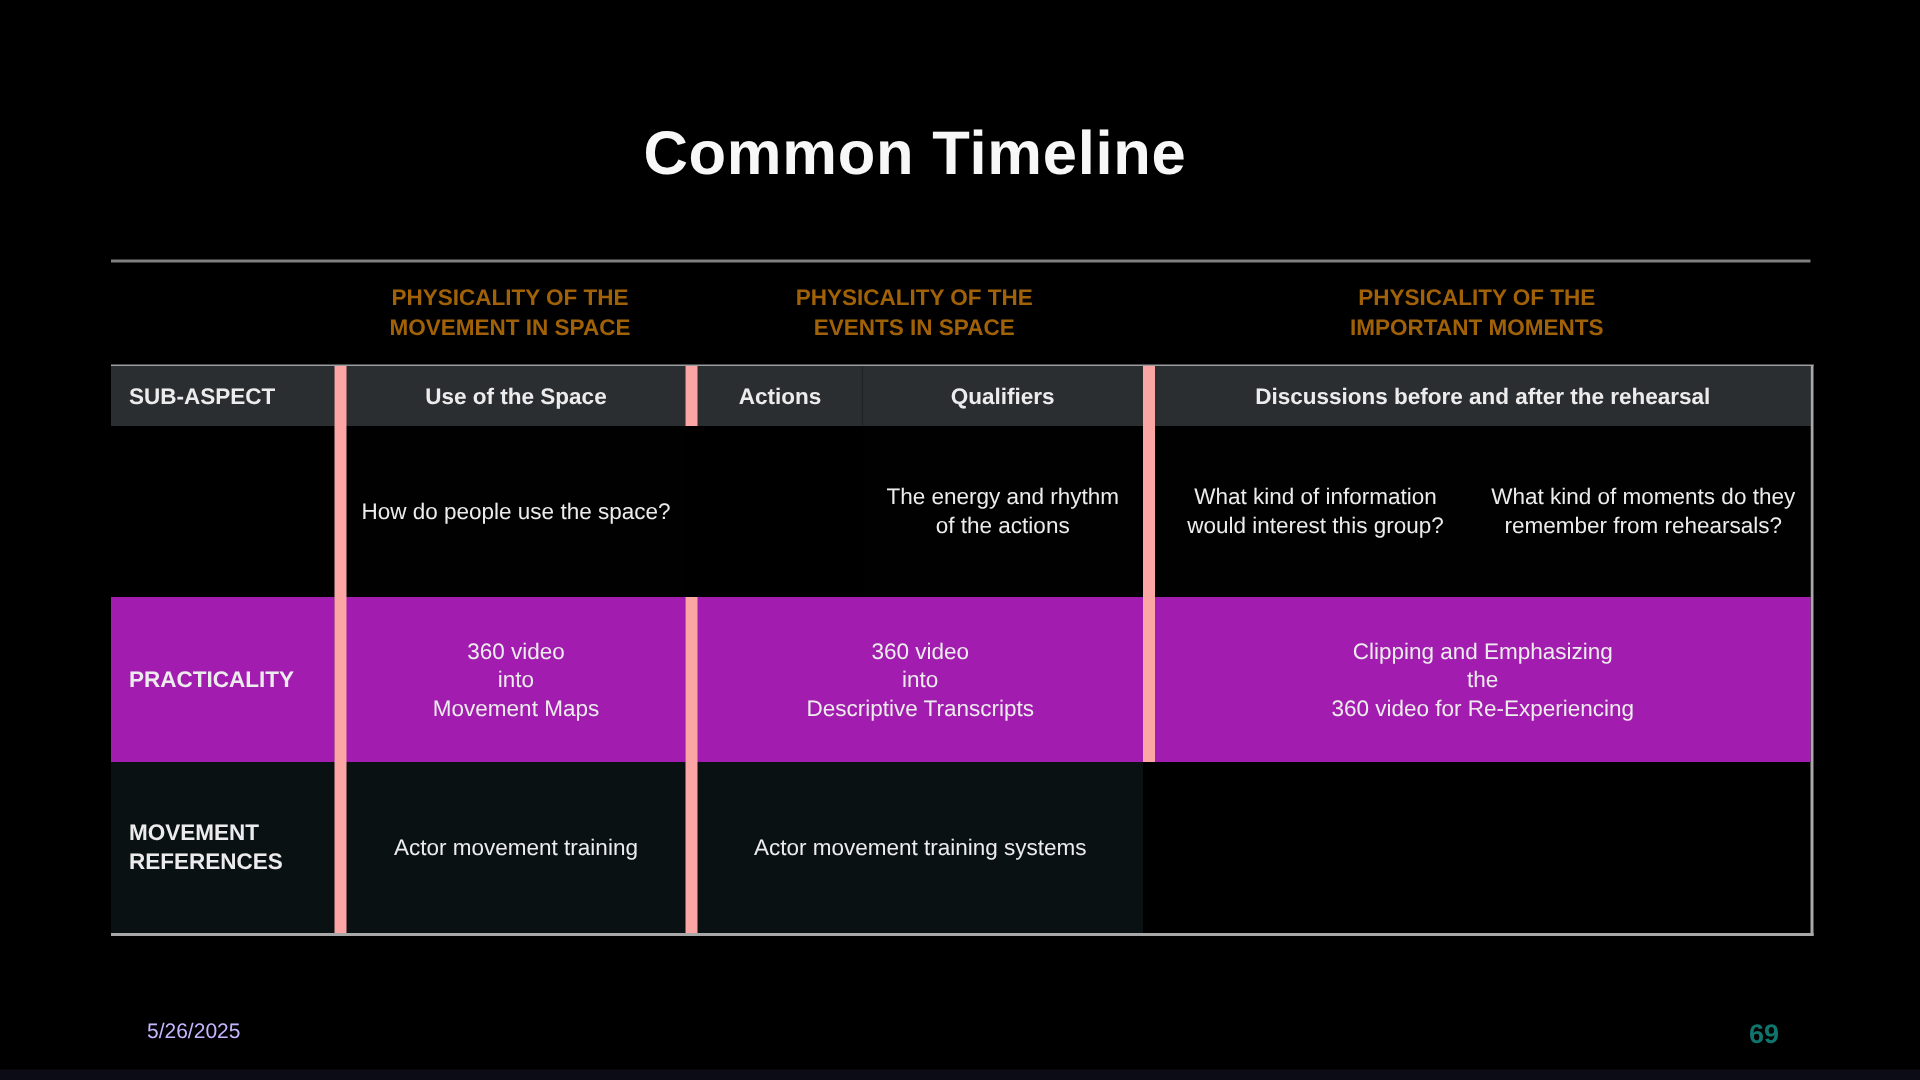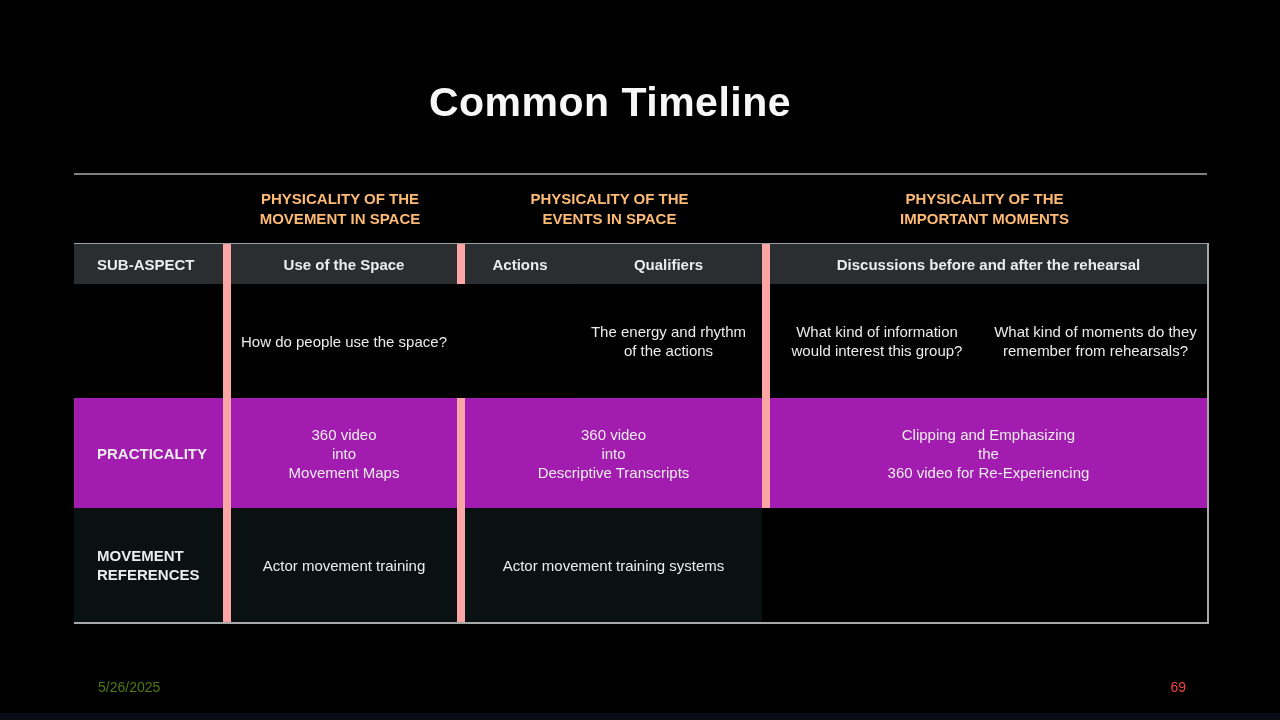--- a/index.html
+++ b/index.html
@@ -17,63 +17,63 @@
   
   .t-header {
     position:absolute; left:74px; top:173px; width:1133px; height:68px;
     border-top:2px solid #7f7f7f;
     display:grid; grid-template-columns:149px 234px 305px 445px;
     background:#000;
   }
   .hcell {
     display:flex; align-items:center; justify-content:center;
     text-align:center; font-size:15px; font-weight:700; line-height:20px;
-    color:#fdba74; white-space:pre-line;
+    color:#a16207; white-space:pre-line;
   }
 
   
   .t-body {
     position:absolute; left:74px; top:243px; width:1133px;
     display:grid;
     grid-template-columns:149px 234px 118px 187px 222px 223px;
     grid-template-rows:40px 114px 110px 114px;
     border-top:1px solid #9c9ea0;
     border-right:2px solid #a8a8a8;
     border-bottom:2px solid #a8a8a8;
   }
   .cell {
     display:flex; align-items:center; justify-content:center;
     text-align:center; font-size:15px; line-height:19px;
     color:#ececec; white-space:pre-line; overflow:hidden;
     padding:2px 6px;
   }
   .label {
     justify-content:flex-start; text-align:left;
-    font-weight:700; padding-left:23px; padding-right:10px;
+    font-weight:700; padding-left:12px; padding-right:10px;
     white-space:normal;
   }
   .bold { font-weight:700; }
   .bL { border-left:8px solid #fca5a5; }
 
   .c1{grid-column:1} .c2{grid-column:2} .c3{grid-column:3}
   .c4{grid-column:4} .c5{grid-column:5} .c6{grid-column:6}
   .c34{grid-column:3/5} .c56{grid-column:5/7}
   .r1{grid-row:1; background:#2b2e31;}
   .r2{grid-row:2; background:#010101;}
   .r3{grid-row:3; background:#a21caf;}
   .r4{grid-row:4; background:#0a1113;}
 
   
   .footer-date {
     position:absolute; left:98px; top:679px;
-    font-size:14px; color:#4d7c0f;
+    font-size:14px; color:#c4b5fd;
   }
   .footer-page {
     position:absolute; right:94px; top:679px;
-    font-size:14px; color:#ef4444; text-align:right;
+    font-size:18px; color:#0f766e; text-align:right;font-weight:bold;
   }
   .bottom-strip {
     position:absolute; left:0; bottom:0; width:1280px; height:7px;
     background:#0c0c16;
   }
 </style>
 </head>
 <body>
 
 <div class="slide">

